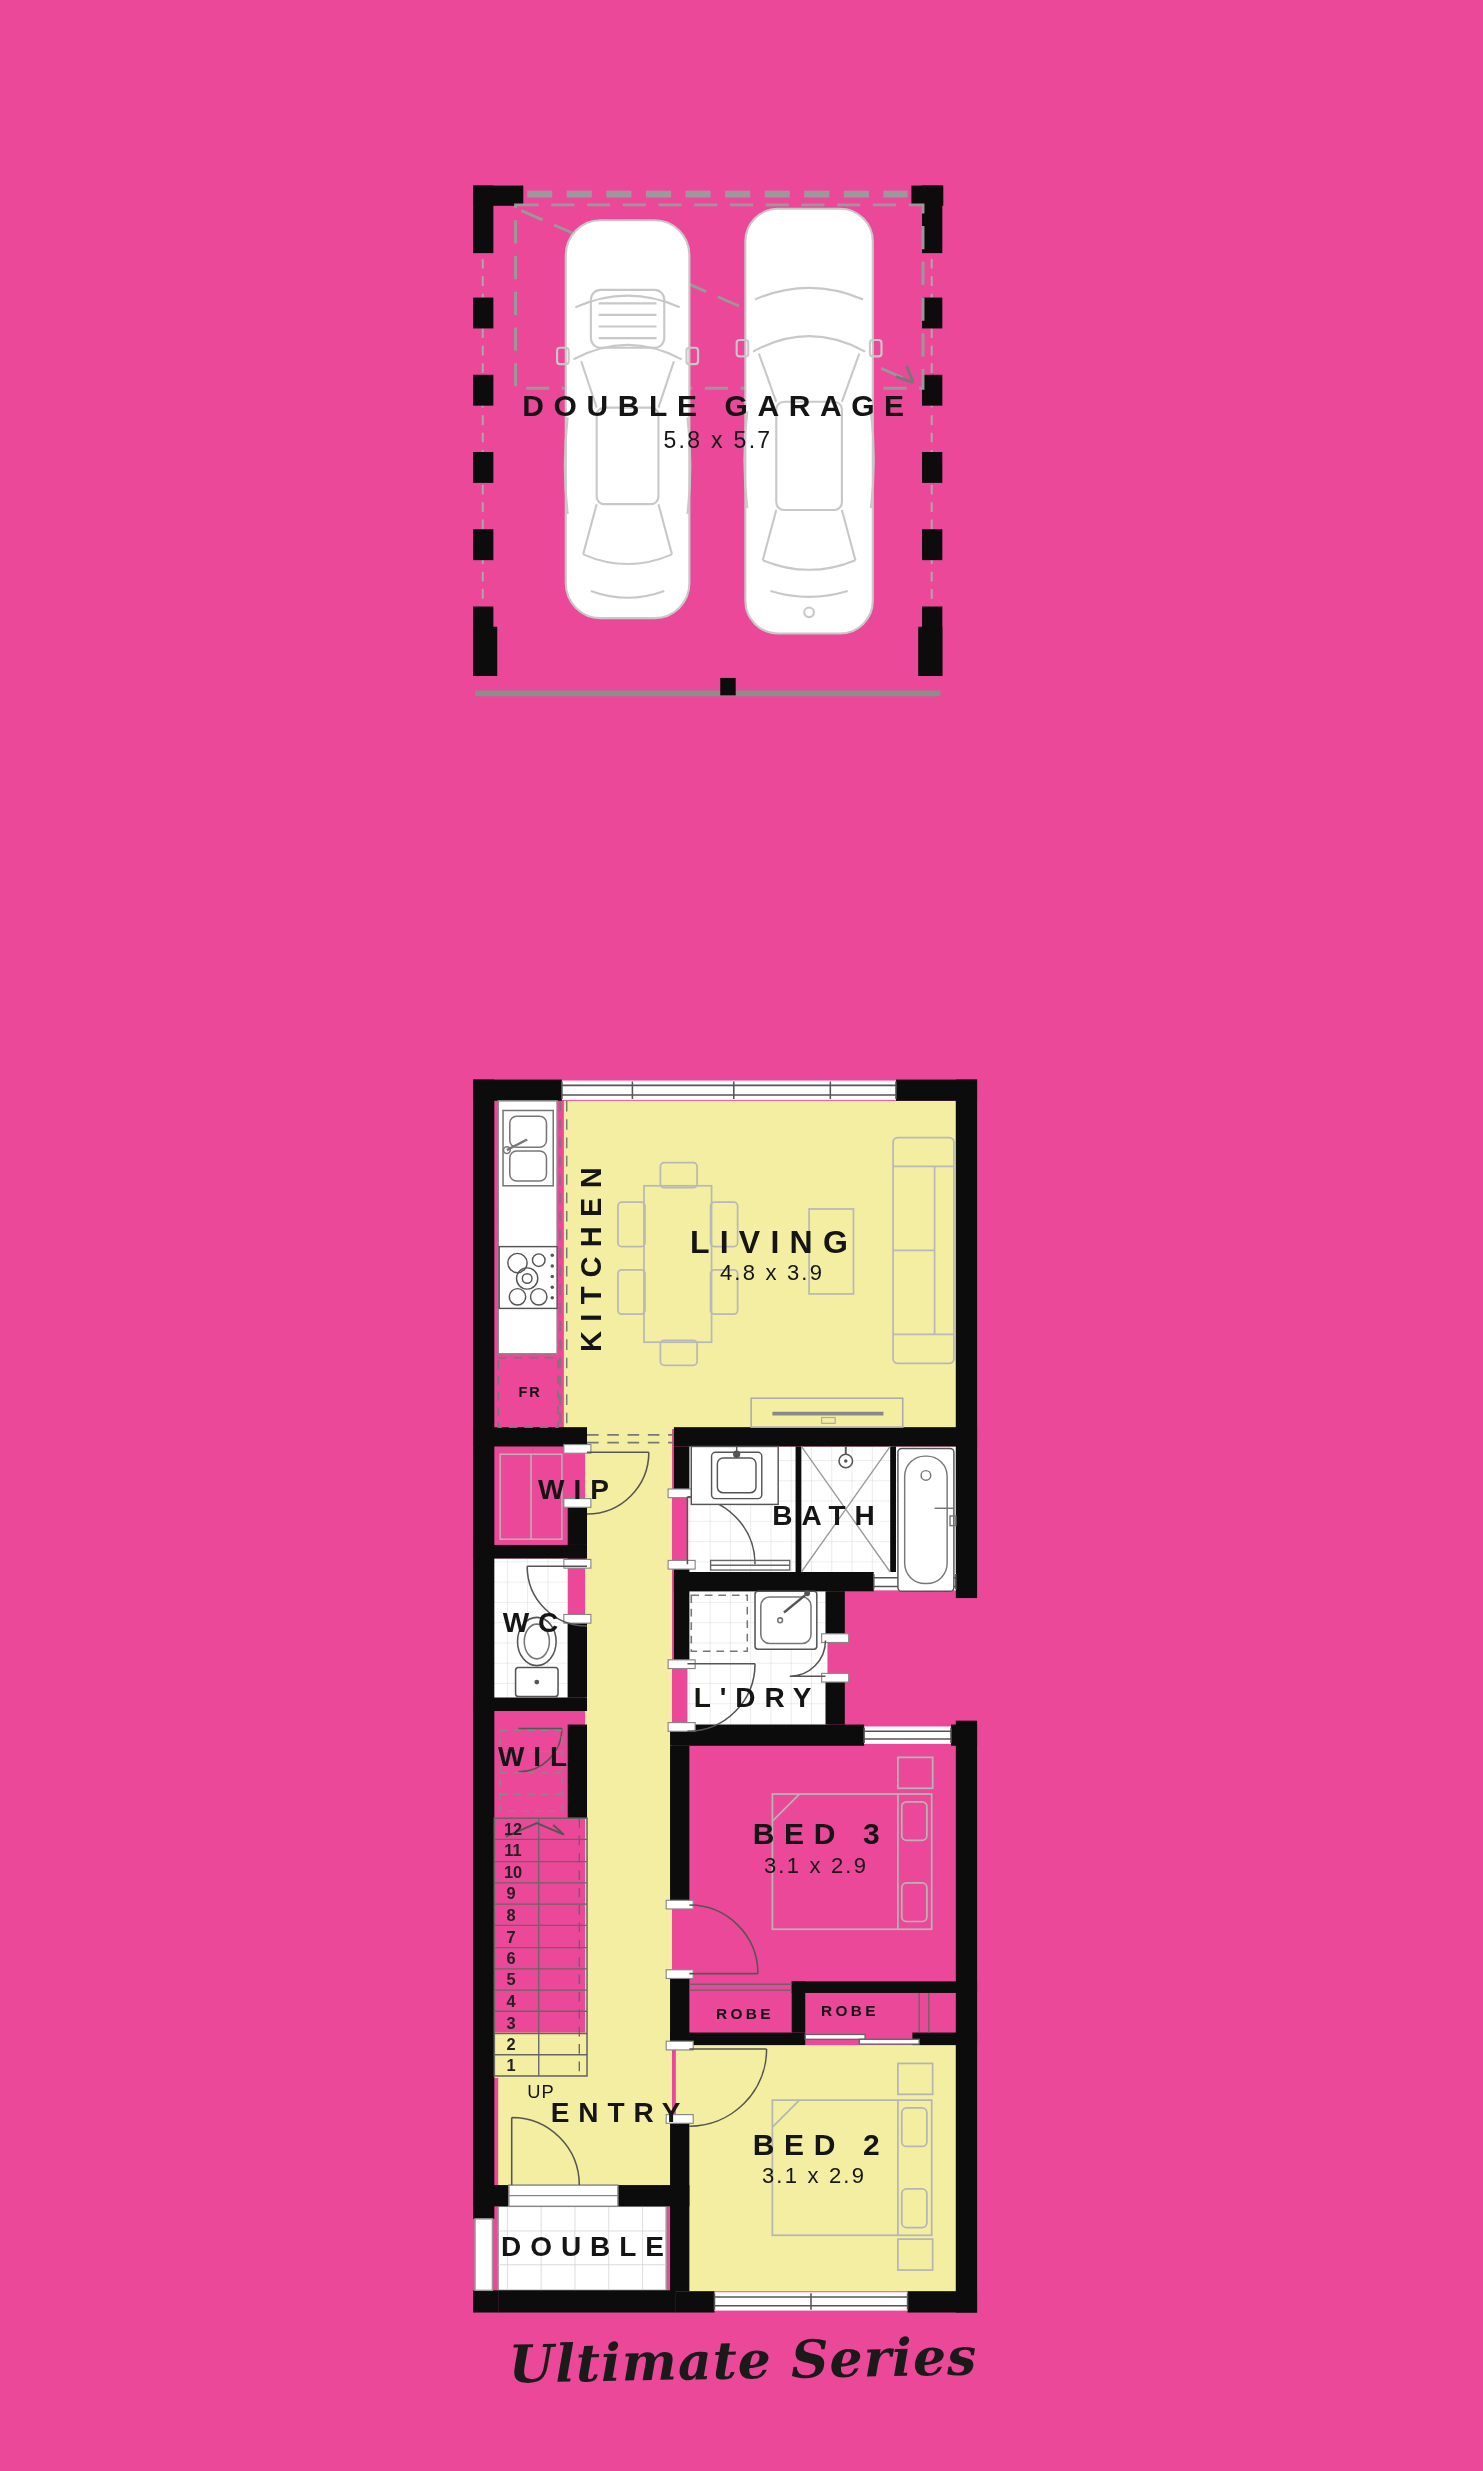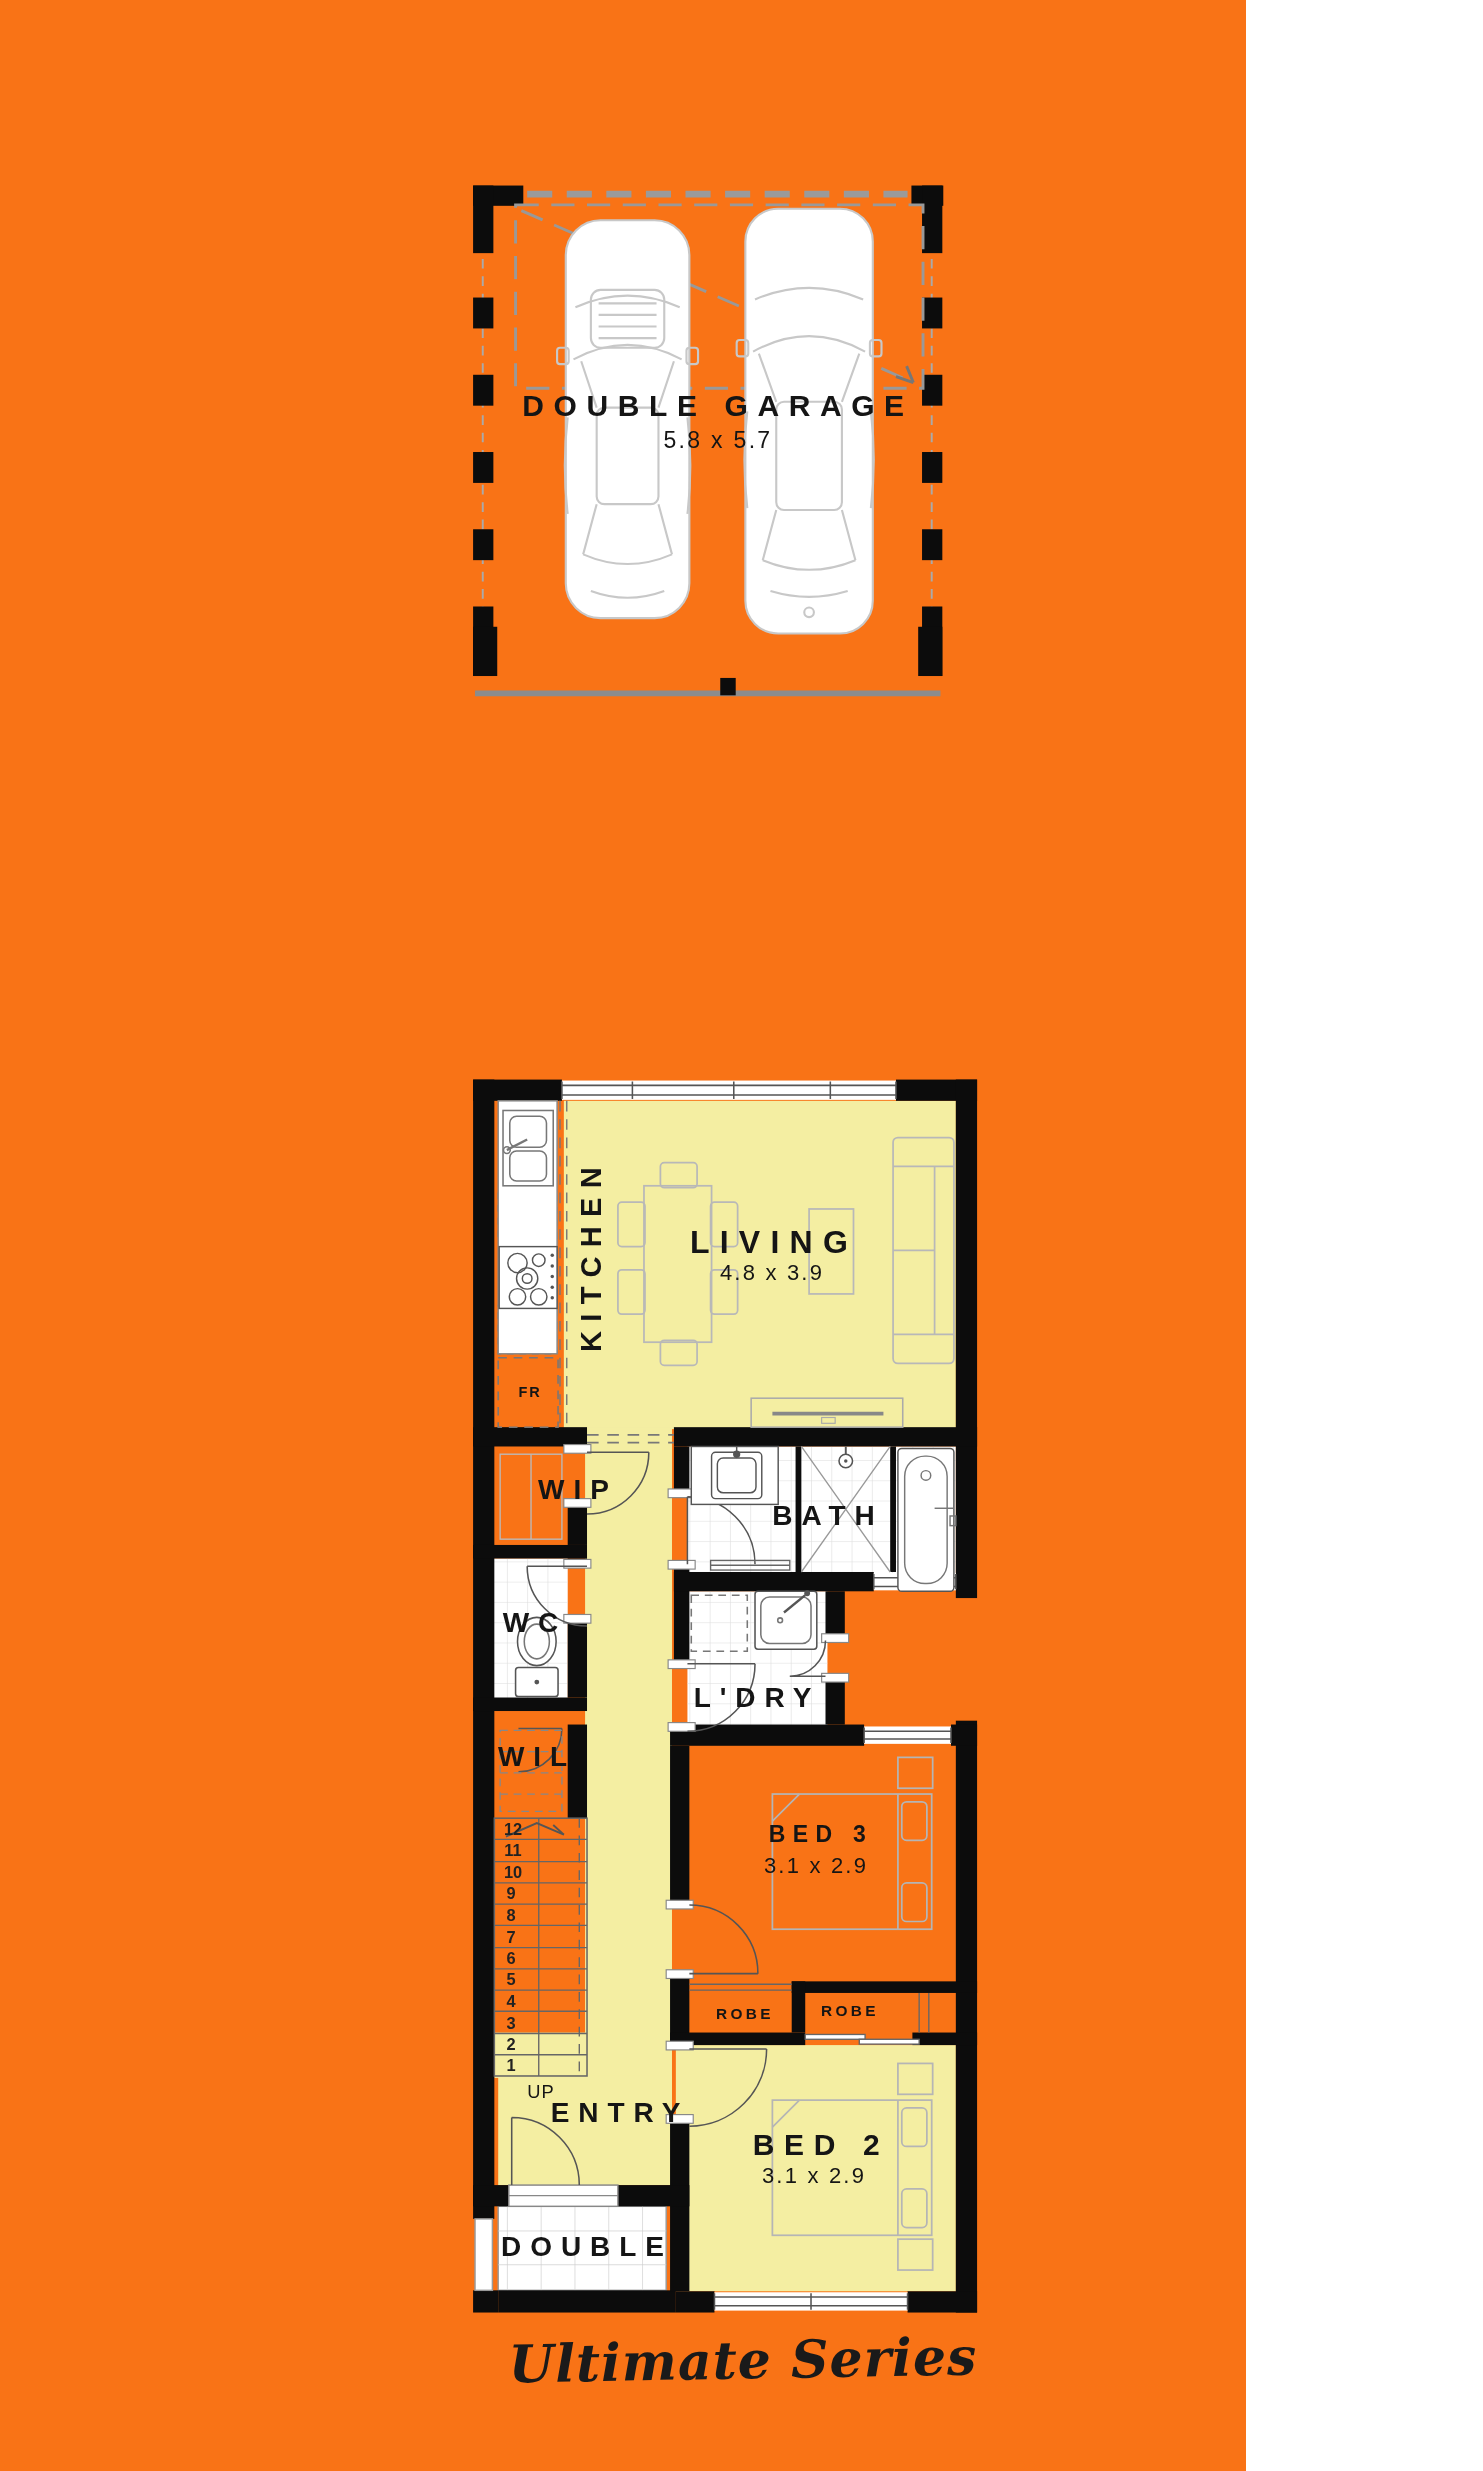--- a/index.html
+++ b/index.html
@@ -1,16 +1,16 @@
 <!DOCTYPE html>
 <html style="--highlight: #F4EEA2; --wall: #0C0C0C; --line_gray: #9A9A9A; --furniture_gray: #B8B8B8; --tile_gray: #DCDCDC; --text: #151515;"><head>
 <meta charset="utf-8">
 <style>
   html,body{margin:0;padding:0;background:#fff;}
-  .canvas{position:relative;width:1246px;height:2472px;background:#f97316;overflow:hidden;
+  .canvas{position:relative;width:1483px;height:2472px;background:#ec4899;overflow:hidden;
           font-family:"Liberation Sans",sans-serif;}
   .canvas svg{position:absolute;left:0;top:0;}
   .yf{fill:var(--highlight,#F4EEA2);}
   .wall{fill:var(--wall,#0C0C0C);}
   .lbl{position:absolute;transform:translate(-50%,-50%);white-space:nowrap;
        font-weight:700;letter-spacing:.32em;color:#151515;z-index:5;}
   .lbl.vert{transform:translate(-50%,-50%) rotate(-90deg);}
   .lbl.dim{font-weight:400;letter-spacing:.10em;}
   .lbl.num{font-weight:700;letter-spacing:0;color:#222;}
   .lbl.series{font-family:"DejaVu Serif",serif;font-style:italic;font-weight:700;
@@ -348,21 +348,21 @@
 <div class="lbl vert" style="left:591px;top:1255px;font-size:29px;">KITCHEN</div>
 <div class="lbl" style="left:774px;top:1242px;font-size:32px;">LIVING</div>
 <div class="lbl dim" style="left:772px;top:1273px;font-size:22px;">4.8 x 3.9</div>
 
 <div class="lbl" style="left:533px;top:1490px;font-size:28px;margin-left:45px;">WIP</div>
 <div class="lbl" style="left:828px;top:1516px;font-size:28px;">BATH</div>
 <div class="lbl" style="left:535px;top:1623px;font-size:28px;">WC</div>
 <div class="lbl" style="left:757px;top:1653px;font-size:28px;margin-top:45px;">L'DRY</div>
 <div class="lbl" style="left:537px;top:1757px;font-size:28px;">WIL</div>
 
-<div class="lbl" style="left:821px;top:1834px;font-size:23px;text-align:center;">BED 3</div>
+<div class="lbl" style="left:821px;top:1834px;font-size:30px;text-align:center;">BED 3</div>
 <div class="lbl dim" style="left:816px;top:1866px;font-size:22px;">3.1 x 2.9</div>
 
 <div class="lbl" style="left:745px;top:2014px;font-size:15.4px;letter-spacing:.22em;">ROBE</div>
 <div class="lbl" style="left:850px;top:2011px;font-size:15.4px;letter-spacing:.22em;">ROBE</div>
 
 <div class="lbl" style="left:620px;top:2113px;font-size:28px;">ENTRY</div>
 <div class="lbl" style="left:821px;top:2145px;font-size:30px;">BED 2</div>
 <div class="lbl dim" style="left:814px;top:2176px;font-size:22px;">3.1 x 2.9</div>
 <div class="lbl" style="left:587px;top:2247px;font-size:28px;">DOUBLE</div>
 

